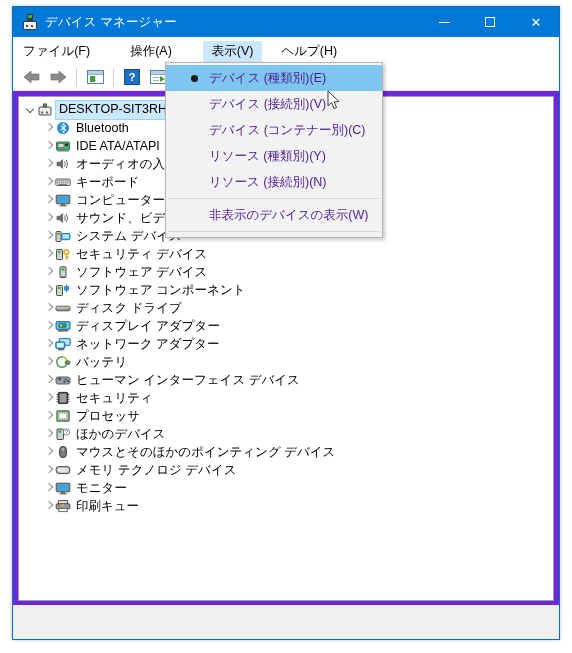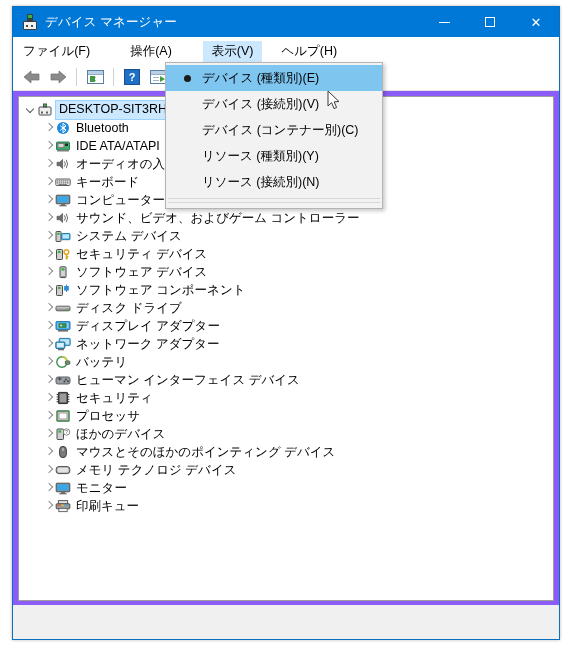--- a/index.html
+++ b/index.html
@@ -198,21 +198,21 @@
     border: 1px solid #164f8c;
     box-sizing: border-box;
   }
 
   
   .content {
     position: absolute;
     left: 0; top: 84px;
     width: 100%;
     bottom: 34px;
-    background: #8b5cf6;
+    background: #6d28d9;
     padding: 5px 5px 4px 5px;
     box-sizing: border-box;
   }
   .tree-panel {
     width: 100%; height: 100%;
     background: #ffffff;
     border: 1px solid #9e9e9e;
     box-sizing: border-box;
     overflow: hidden;
     position: relative;
@@ -307,23 +307,23 @@
     border: 1px solid #b4b4b4;
     box-shadow: 2px 2px 4px rgba(0,0,0,0.22);
     padding: 2px 0;
     z-index: 40;
     box-sizing: border-box;
   }
   .ditem {
     height: 26px;
     display: flex;
     align-items: center;
-    padding-left: 8px;
+    padding-left: 15px;
     font-size: 12.5px;
-    color: #000000;
+    color: #4c1d95;
     white-space: nowrap;
     position: relative;
   }
   .ditem.hl { background: #3daee9; }
   .ditem.hl { background: #7ec6f0; }
   .dbullet {
     width: 26px;
     display: flex; align-items: center; justify-content: center;
     flex: 0 0 auto;
   }
@@ -734,20 +734,24 @@
         </div>
         <div class="ditem">
           <span class="dbullet"></span>
           <span class="dtext">リソース (種類別)(Y)</span>
         </div>
         <div class="ditem">
           <span class="dbullet"></span>
           <span class="dtext">リソース (接続別)(N)</span>
         </div>
         <div class="dsep"></div>
+        <div class="ditem">
+          <span class="dbullet"></span>
+          <span class="dtext">非表示のデバイスの表示(W)</span>
+        </div>
         <div class="dsep"></div>
       </div>
 
     <span class="cursor">
       <svg width="14" height="21" viewBox="0 0 14 21">
         <path d="M1 1 L1 16 L4.6 12.6 L7 18.6 L9.6 17.5 L7.2 11.8 L12 11.6 Z" fill="#ffffff" stroke="#3a3a3a" stroke-width="1"></path>
       </svg>
     </span>
 
   </div>

